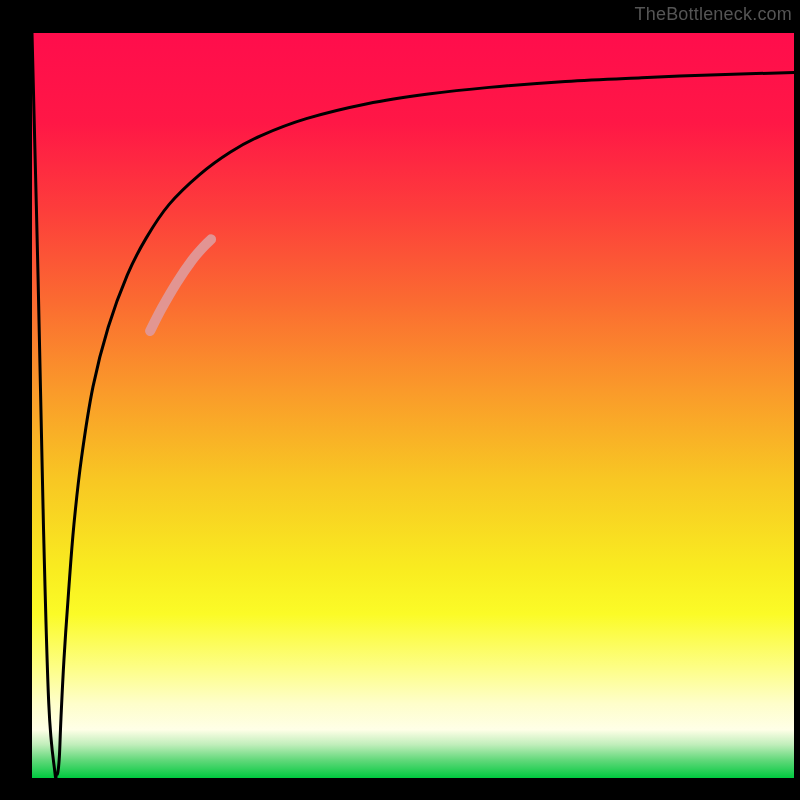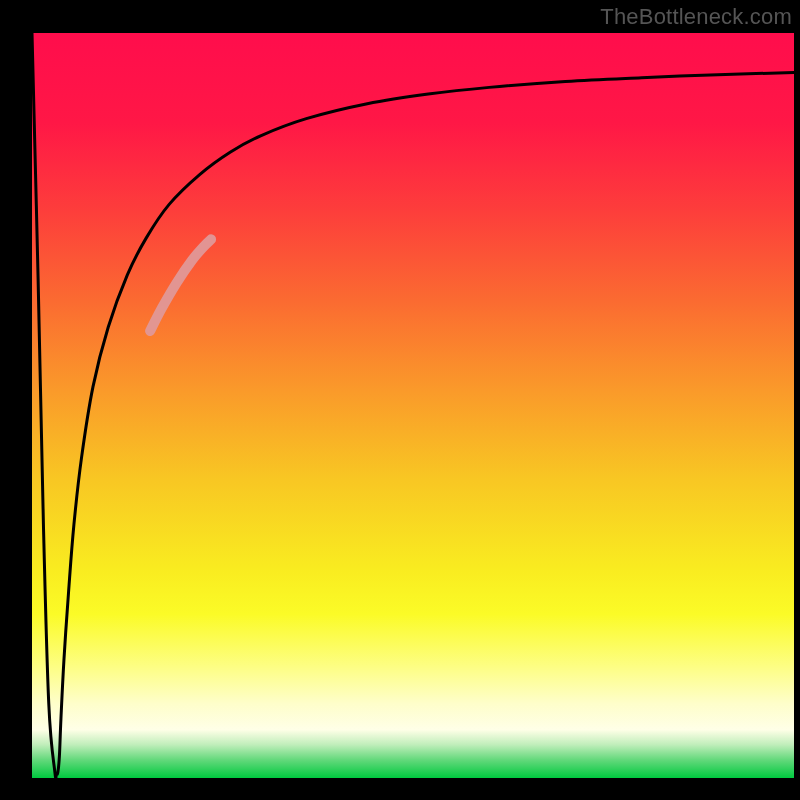--- a/index.html
+++ b/index.html
@@ -14,21 +14,21 @@
   .page {
     position: relative;
     width: 800px;
     height: 800px;
   }
   .attribution {
     position: absolute;
     top: 4px;
     right: 8px;
     color: #555;
-    font-size: 22px;
+    font-size: 18px;
     font-weight: 400;
     z-index: 10;
     letter-spacing: 0.2px;
   }
   .chart-frame {
     position: absolute;
     left: 0;
     top: 0;
     width: 800px;
     height: 800px;

